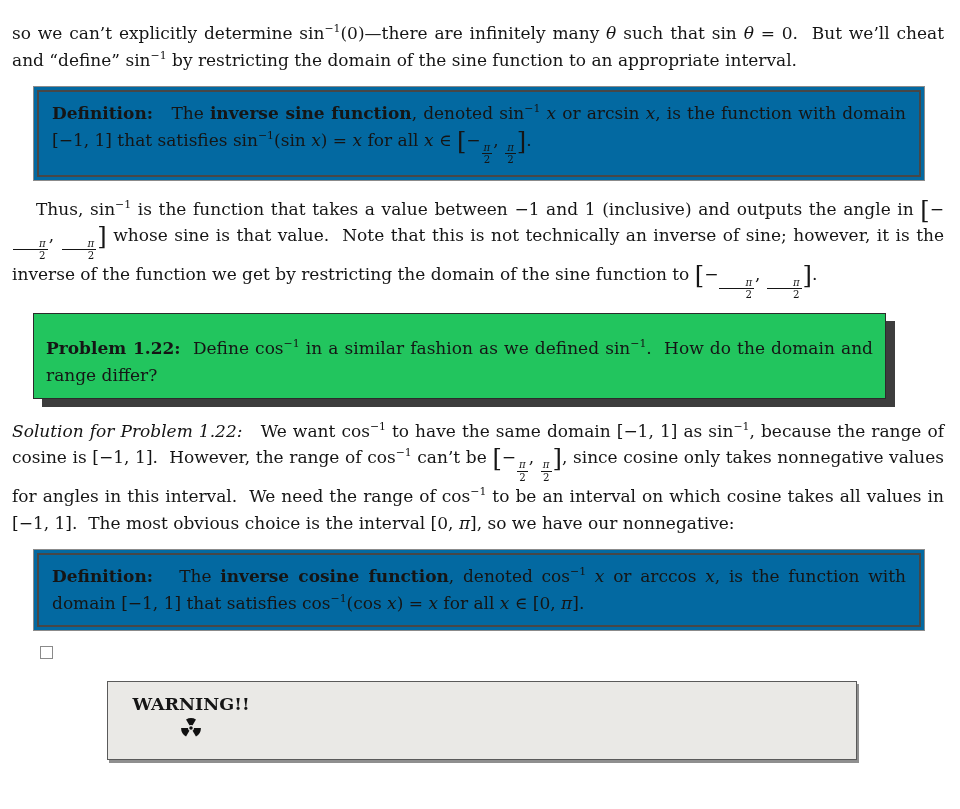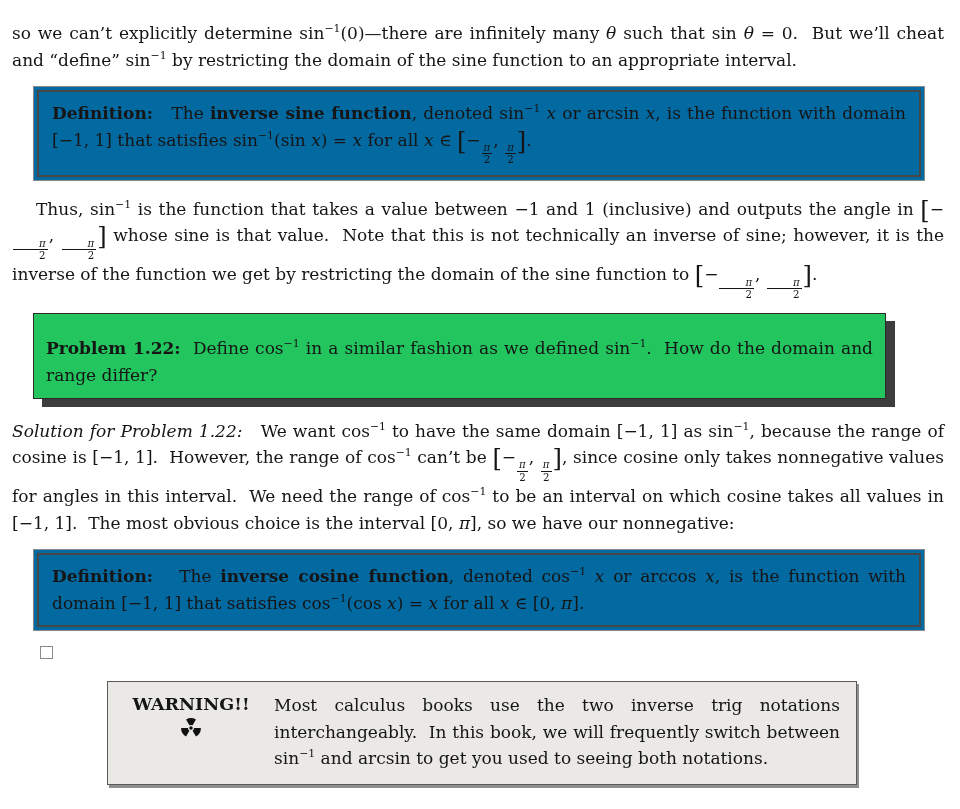--- a/index.html
+++ b/index.html
@@ -20,21 +20,21 @@
         font-size:.6em;line-height:1.12;vertical-align:-.52em;padding:0 1px;}
   .frac .num{font-style:italic;border-bottom:1px solid currentColor;padding:0 2px;}
   .frac .den{padding:0 2px;}
   .defbox{margin:13px 19px 15px 21px;border:1px solid #8b8b8b;background:#0369a1;padding:3px;}
   .defbox-inner{border:2px solid #474747;padding:8px 13px 9px 13px;text-align:justify;}
   .problembox{margin:13px 58px 19px 21px;background:#22c55e;border:1px solid #2b2b2b;
               box-shadow:9px 8px 0 #3d3d3d;padding:21px 12px 9px 12px;text-align:justify;}
   .endmark{width:11px;height:11px;border:1px solid #8a8a8a;margin:4px 0 12px 28px;}
   .warnbox{margin:22px 0 15px 95px;width:750px;box-sizing:border-box;background:#eae9e6;
            border:1px solid #5a5a5a;box-shadow:2px 3px 0 #8f8f8f;
-           padding:10px 16px 12px 10px;display:flex;align-items:flex-start;}
+           padding:10px 16px 12px 10px;display:flex;align-items:flex-start;gap:18px;}
   .warn-left{flex:0 0 146px;text-align:center;padding-top:1px;}
   .warn-title{font-weight:bold;font-size:17.5px;line-height:1.3;}
   .warn-icon{margin-top:1px;}
   .warn-body{flex:1;text-align:justify;padding-left:10px;}
 </style>
 </head>
 <body>
 
 <div class="page">
 
@@ -89,16 +89,15 @@
       <div class="warn-icon">
         <svg width="22" height="22" viewBox="-10 -10 20 20" aria-hidden="true">
           <path d="M0,0 L-4.5,-7.794 A9,9 0 0 1 4.5,-7.794 Z" fill="#111"></path>
           <path d="M0,0 L9,0 A9,9 0 0 1 4.5,7.794 Z" fill="#111"></path>
           <path d="M0,0 L-4.5,7.794 A9,9 0 0 1 -9,0 Z" fill="#111"></path>
           <circle cx="0" cy="0" r="2.7" fill="#eae9e6"></circle>
           <circle cx="0" cy="0" r="1.6" fill="#111"></circle>
         </svg>
       </div>
     </div>
-    <div class="warn-body"><span>Most calculus books use the two inverse trig notations interchangeably.&nbsp; In this book, we will frequently switch between sin</span><sup>−1</sup><span> and arcsin to get you used to seeing both notations.</span></div>
   </div>
 
 </div>
 
 </body></html>

